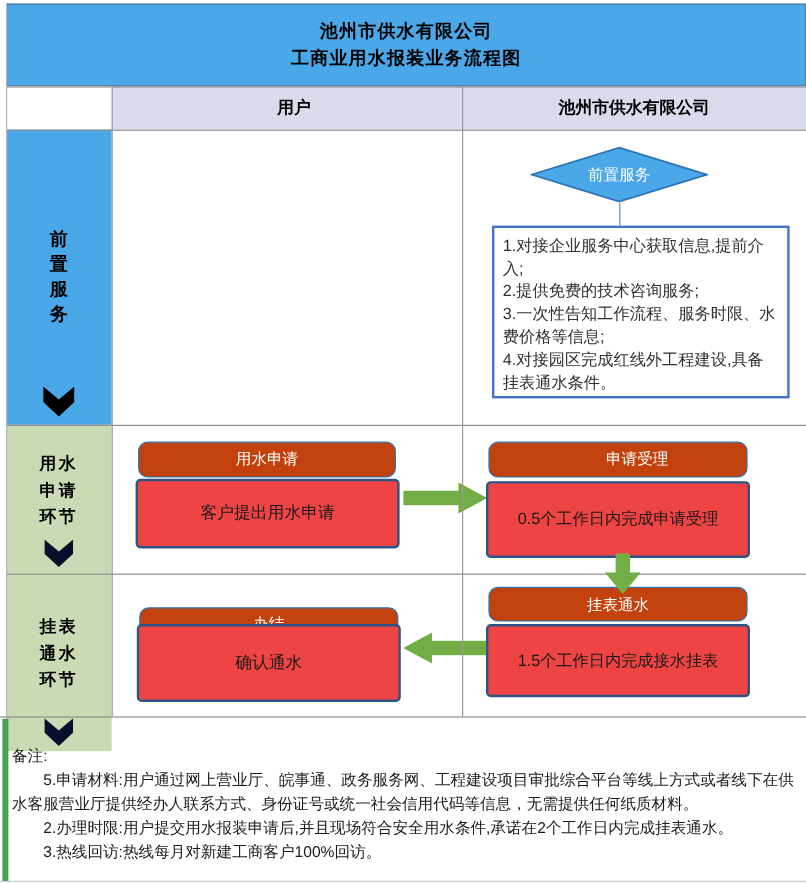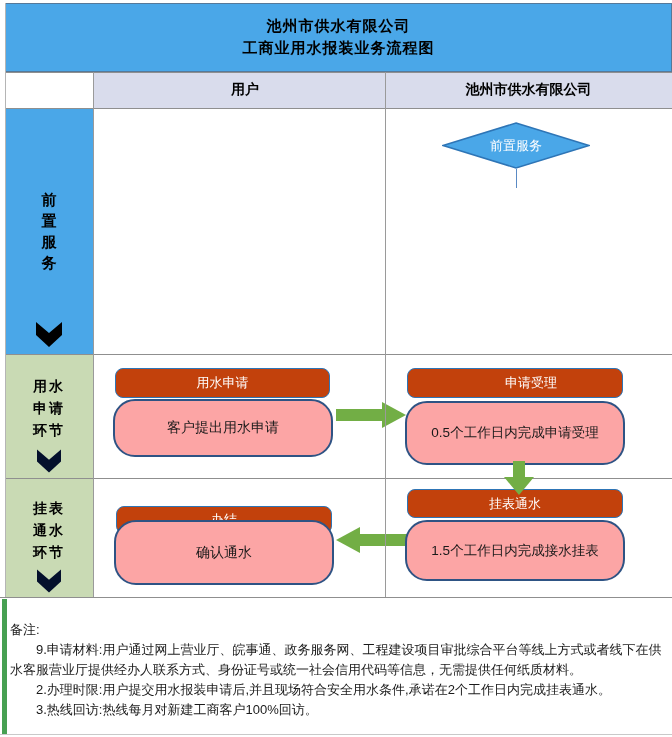--- a/index.html
+++ b/index.html
@@ -41,22 +41,22 @@
 
   
   .infobox { position:absolute; left:410px; top:188px; width:248px; height:144px;
     background:#fff; border:2px solid #4472C4; padding:5px 7px;
     font-size:13.5px; line-height:19px; color:#303030; }
 
   
   .step-blue { position:absolute; height:30px; background:#c2410c; border:1px solid #2E75B6;
     border-radius:8px; display:flex; align-items:center; justify-content:center;
     color:#fff; font-size:13px; }
-  .step-white { position:absolute; background:#fca5a5; border:2px solid #2E5384;
-    border-radius:22px; display:flex; align-items:center; justify-content:center;
+  .step-white { position:absolute; background:#ef4444; border:2px solid #2E5384;
+    border-radius:4px; display:flex; align-items:center; justify-content:center;
     font-size:14px; color:#1a1a1a; }
 
   .arrow { position:absolute; }
 
   
   .notes-bar { position:absolute; left:2px; top:599px; width:5px; height:136px; background:#47A052; }
   .notes { position:absolute; left:10px; top:620px; width:658px; font-size:13px; line-height:20px; color:#1a1a1a; }
   .notes .item { text-indent:2em; }
   .bottom-edge { position:absolute; left:0; top:734px; width:672px; height:1px; background:#c9c9c9; }
 </style>
@@ -86,37 +86,43 @@
 
   <div class="stagecell green" style="top:354px; height:124px; padding-bottom:16px;">
     <span class="ln">用水</span>
     <span class="ln">申请</span>
     <span class="ln">环节</span>
     <svg class="chev" style="bottom:4px;" width="24" height="25" viewBox="0 0 26 26">
       <polygon points="0,0 13,11 26,0 26,13 13,25 0,13" fill="#04102c"></polygon>
     </svg>
   </div>
 
-  <div class="stagecell green" style="top:478px; height:119px; padding-bottom:16px;">
+  <div class="stagecell green" style="top:478px; height:148px; padding-bottom:16px;">
     <span class="ln">挂表</span>
     <span class="ln">通水</span>
     <span class="ln">环节</span>
     <svg class="chev" style="bottom:3px;" width="24" height="25" viewBox="0 0 26 26">
       <polygon points="0,0 13,11 26,0 26,13 13,25 0,13" fill="#04102c"></polygon>
     </svg>
   </div>
 
   <div class="diamond-wrap">
     <svg width="148" height="47" viewBox="0 0 148 47">
       <polygon points="74,1 147,23.5 74,46 1,23.5" fill="#4AA7E8" stroke="#2E75B6" stroke-width="1.5"></polygon>
     </svg>
     <div class="diamond-label">前置服务</div>
   </div>
   <div class="connector"></div>
 
+  <div class="infobox">
+    <div>1.对接企业服务中心获取信息,提前介入;</div>
+    <div>2.提供免费的技术咨询服务;</div>
+    <div>3.一次性告知工作流程、服务时限、水费价格等信息;</div>
+    <div>4.对接园区完成红线外工程建设,具备挂表通水条件。</div>
+  </div>
 
   <div class="step-blue" style="left:115px; top:368px; width:215px;">用水申请</div>
   <div class="step-white" style="left:113px; top:399px; width:220px; height:58px;">客户提出用水申请</div>
 
   <svg class="arrow" style="left:336px; top:402px;" width="70" height="26" viewBox="0 0 70 26">
     <rect x="0" y="7" width="48" height="12" fill="#72AE45"></rect>
     <polygon points="46,0 70,13 46,26" fill="#72AE45"></polygon>
   </svg>
 
   <div class="step-blue" style="left:407px; top:368px; width:216px;padding-left:32px;">申请受理</div>
@@ -143,19 +149,19 @@
   <div class="hline" style="left:5px; top:354px; width:667px;"></div>
   <div class="hline" style="left:5px; top:478px; width:667px;"></div>
   <div class="hline" style="left:0px; top:597px; width:672px;"></div>
   <div class="vline" style="left:5px; top:3px; height:594px; background:#b5b5b5;"></div>
   <div class="vline" style="left:93px; top:72px; height:525px;"></div>
   <div class="vline" style="left:385px; top:72px; height:525px;"></div>
 
   <div class="notes-bar"></div>
   <div class="notes">
     <div>备注:</div>
-    <div class="item">9.申请材料:用户通过网上营业厅、皖事通、政务服务网、工程建设项目审批综合平台等线上方式或者线下在供水客服营业厅提供经办人联系方式、身份证号或统一社会信用代码等信息，无需提供任何纸质材料。</div>
+    <div class="item">5.申请材料:用户通过网上营业厅、皖事通、政务服务网、工程建设项目审批综合平台等线上方式或者线下在供水客服营业厅提供经办人联系方式、身份证号或统一社会信用代码等信息，无需提供任何纸质材料。</div>
     <div class="item">2.办理时限:用户提交用水报装申请后,并且现场符合安全用水条件,承诺在2个工作日内完成挂表通水。</div>
     <div class="item">3.热线回访:热线每月对新建工商客户100%回访。</div>
   </div>
   <div class="bottom-edge"></div>
 
 </div>
 
 </body></html>

